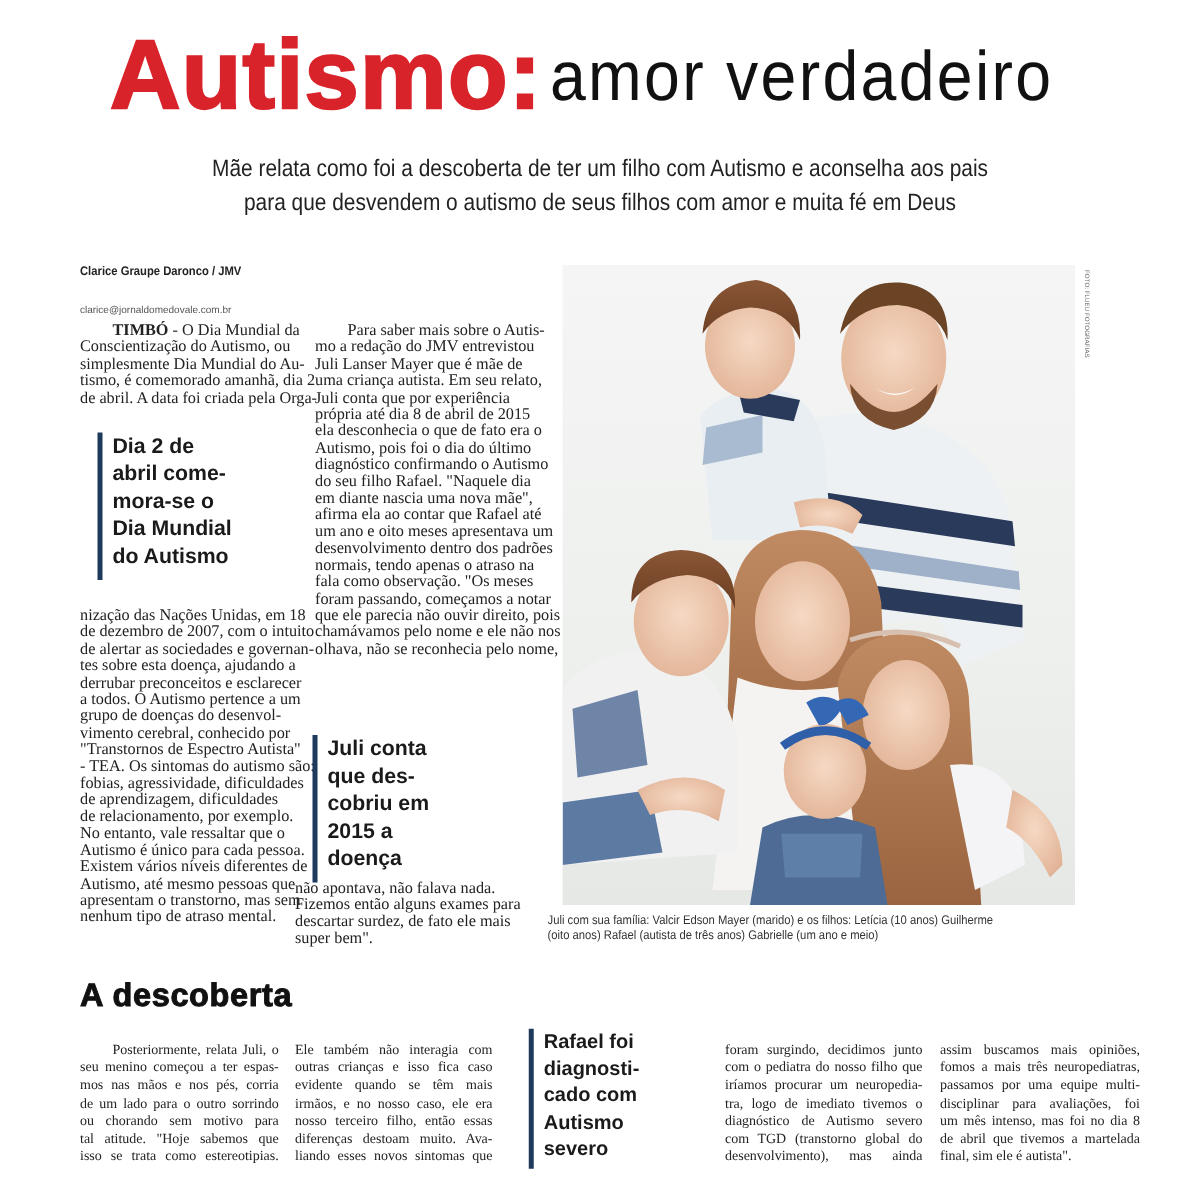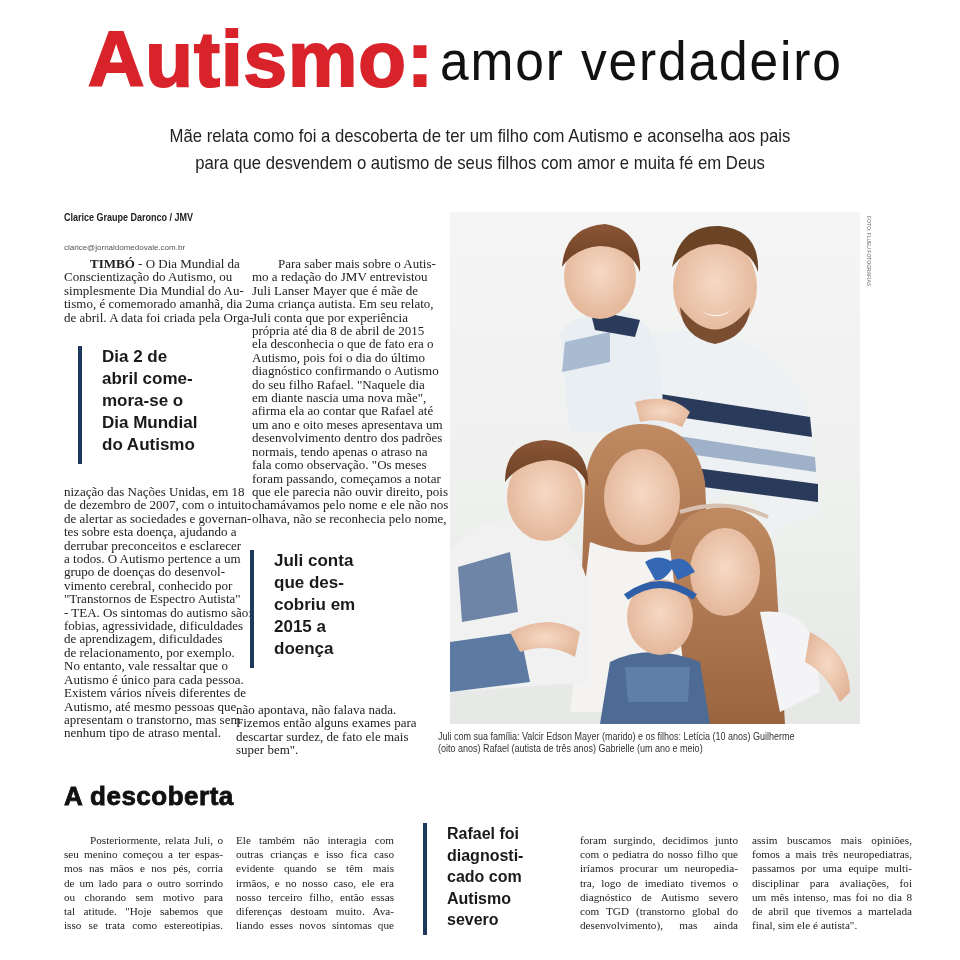--- a/index.html
+++ b/index.html
@@ -13,21 +13,21 @@
   .subhead { position: absolute; left: 60px; top: 122px; width: 840px; text-align: center; font-family: "Liberation Sans", sans-serif; font-size: 19px; line-height: 27px; color: #222; transform: scaleX(0.88); transform-origin: center; }
 
   .byline { position: absolute; left: 64px; top: 212px; width: 170px; }
   .byline .name { font-family: "Liberation Sans", sans-serif; font-weight: bold; font-size: 10px; color: #222; transform: scaleX(0.9); transform-origin: left; white-space: nowrap; }
   .byline .email { font-family: "Liberation Sans", sans-serif; font-size: 8px; color: #555; margin-top: 20px; white-space: nowrap; }
 
   .col { position: absolute; font-size: 13px; line-height: 13.4px; color: #222; }
   .col .line { display: block; white-space: nowrap; }
 
   .pull { position: absolute; border-left: 4px solid #1d3a5c; padding-left: 8px; font-family: "Liberation Sans", sans-serif; font-weight: bold; color: #1a1a1a; font-size: 17px; line-height: 22px; }
-  .pull .pl { display: block; white-space: nowrap; margin-left: 12px; }
+  .pull .pl { display: block; white-space: nowrap; }
 
   .photo { position: absolute; left: 450px; top: 212px; width: 410px; height: 512px; overflow: hidden; background: linear-gradient(180deg, #f4f5f4 0%, #eef0ee 60%, #e6e8e6 100%); }
   .credit { position: absolute; left: 862px; top: 216px; width: 10px; height: 80px; font-family: "Liberation Sans", sans-serif; font-size: 5px; color: #666; writing-mode: vertical-rl; white-space: nowrap; }
   .caption { position: absolute; left: 438px; top: 731px; width: 420px; font-family: "Liberation Sans", sans-serif; font-size: 10px; line-height: 12px; color: #333; }
   .caption .cl { display: block; white-space: nowrap; transform: scaleX(0.9); transform-origin: left; }
 
   .section-title { position: absolute; left: 64px; top: 781px; font-family: "Liberation Sans", sans-serif; font-weight: 900; font-size: 26px; color: #111; -webkit-text-stroke: 0.8px #111; letter-spacing: 0.5px; }
 
   .jcol { position: absolute; top: 833px; width: 160px; font-size: 11.2px; line-height: 14.2px; color: #222; }
   .jcol .jl { display: block; text-align: justify; text-align-last: justify; white-space: nowrap; }
@@ -105,21 +105,21 @@
   <span class="line">um ano e oito meses apresentava um</span>
   <span class="line">desenvolvimento dentro dos padrões</span>
   <span class="line">normais, tendo apenas o atraso na</span>
   <span class="line">fala como observação. "Os meses</span>
   <span class="line">foram passando, começamos a notar</span>
   <span class="line">que ele parecia não ouvir direito, pois</span>
   <span class="line">chamávamos pelo nome e ele não nos</span>
   <span class="line">olhava, não se reconhecia pelo nome,</span>
 </div>
 
-<div class="pull" style="left:250px; top:550px; height:118px;">
+<div class="pull" style="left:250px; top:588px; height:118px;">
   <span class="pl">Juli conta</span>
   <span class="pl">que des-</span>
   <span class="pl">cobriu em</span>
   <span class="pl">2015 a</span>
   <span class="pl">doença</span>
 </div>
 
 <div class="col" style="left:236px; top:703px; width:200px;">
   <span class="line">não apontava, não falava nada.</span>
   <span class="line">Fizemos então alguns exames para</span>

